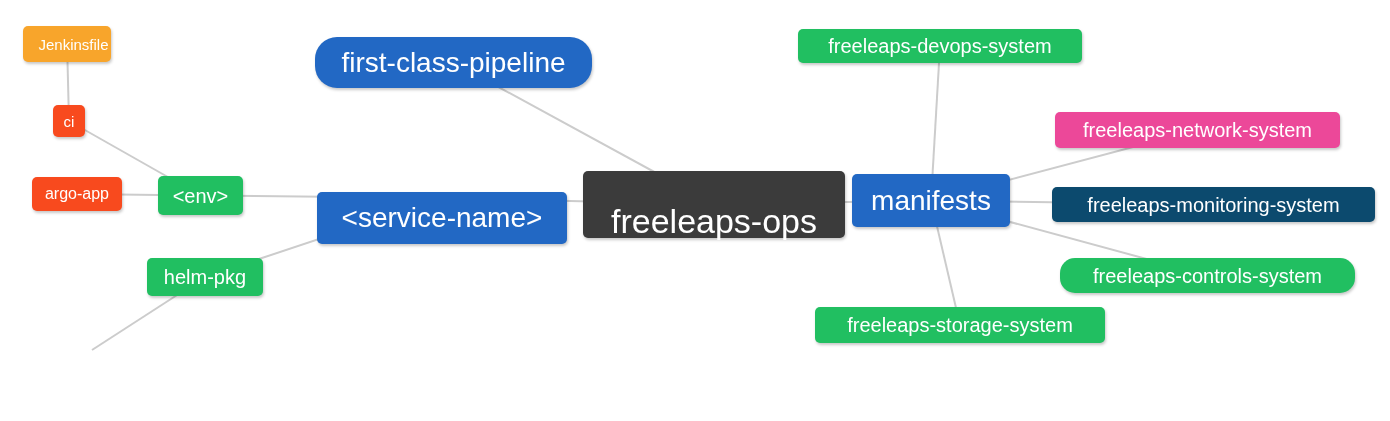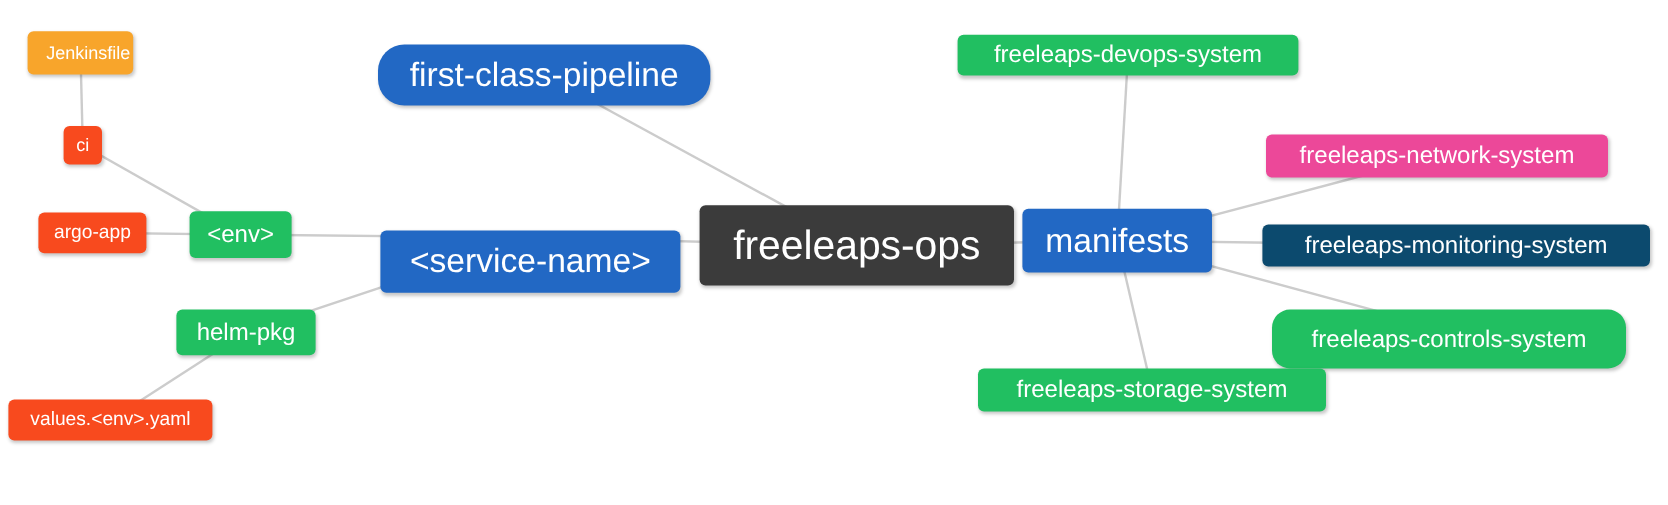--- a/index.html
+++ b/index.html
@@ -60,43 +60,40 @@
     </div>
     <div class="node" style="left: 32px; top: 177px; width: 90px; height: 34px; font-size: 16px; background: rgb(248, 74, 30); color: rgb(255, 255, 255);">
       <span class="node-label">argo-app</span>
     </div>
     <div class="node" style="left: 158px; top: 176px; width: 85px; height: 39px; font-size: 20px; background: rgb(33, 191, 97); color: rgb(255, 255, 255);">
       <span class="node-label">&lt;env&gt;</span>
     </div>
     <div class="node" style="left: 147px; top: 258px; width: 116px; height: 38px; font-size: 20px; background: rgb(33, 191, 97); color: rgb(255, 255, 255);">
       <span class="node-label">helm-pkg</span>
     </div>
-    <div class="node" style="left: 7px; top: 333px; width: 170px; height: 34px; font-size: 16px; background: rgb(248, 74, 30); color: rgb(255, 255, 255);">
-      <span class="node-label">values.&lt;env&gt;.yaml</span>
-    </div>
     <div class="node" style="left: 315px; top: 37px; width: 277px; height: 51px; font-size: 28px; background: rgb(34, 104, 196); color: rgb(255, 255, 255); border-radius: 22px;">
       <span class="node-label">first-class-pipeline</span>
     </div>
     <div class="node" style="left: 317px; top: 172px; width: 250px; height: 52px; font-size: 28px; background: rgb(34, 104, 196); color: rgb(255, 255, 255); margin-top: 20px;">
       <span class="node-label">&lt;service-name&gt;</span>
     </div>
-    <div class="node" style="left: 583px; top: 171px; width: 262px; height: 67px; font-size: 34px; background: rgb(59, 59, 59); color: rgb(255, 255, 255);">
+    <div class="node" style="left: 583px; top: 171px; width: 262px; height: 67px; font-size: 34px; background: rgb(59, 59, 59); color: rgb(255, 255, 255); align-items: flex-end;">
       <span class="node-label">freeleaps-ops</span>
     </div>
     <div class="node" style="left: 852px; top: 174px; width: 158px; height: 53px; font-size: 28px; background: rgb(34, 104, 196); color: rgb(255, 255, 255);">
       <span class="node-label">manifests</span>
     </div>
     <div class="node" style="left: 798px; top: 29px; width: 284px; height: 34px; font-size: 20px; background: rgb(33, 191, 97); color: rgb(255, 255, 255);">
       <span class="node-label">freeleaps-devops-system</span>
     </div>
     <div class="node" style="left: 1055px; top: 112px; width: 285px; height: 36px; font-size: 20px; background: #ec4899; color: rgb(255, 255, 255);">
       <span class="node-label">freeleaps-network-system</span>
     </div>
     <div class="node" style="left: 1052px; top: 187px; width: 323px; height: 35px; font-size: 20px; background: #0c4a6e; color: rgb(255, 255, 255); text-align: center;">
       <span class="node-label">freeleaps-monitoring-system</span>
     </div>
-    <div class="node" style="left: 1060px; top: 258px; width: 295px; height: 49px; font-size: 20px; background: rgb(33, 191, 97); color: rgb(255, 255, 255); border-radius: 15px;">
+    <div class="node" style="left: 1060px; top: 258px; width: 295px; height: 35px; font-size: 20px; background: rgb(33, 191, 97); color: rgb(255, 255, 255); border-radius: 15px;">
       <span class="node-label">freeleaps-controls-system</span>
     </div>
     <div class="node" style="left: 815px; top: 307px; width: 290px; height: 36px; font-size: 20px; background: rgb(33, 191, 97); color: rgb(255, 255, 255);">
       <span class="node-label">freeleaps-storage-system</span>
     </div>
   </div>
 
 </body></html>

